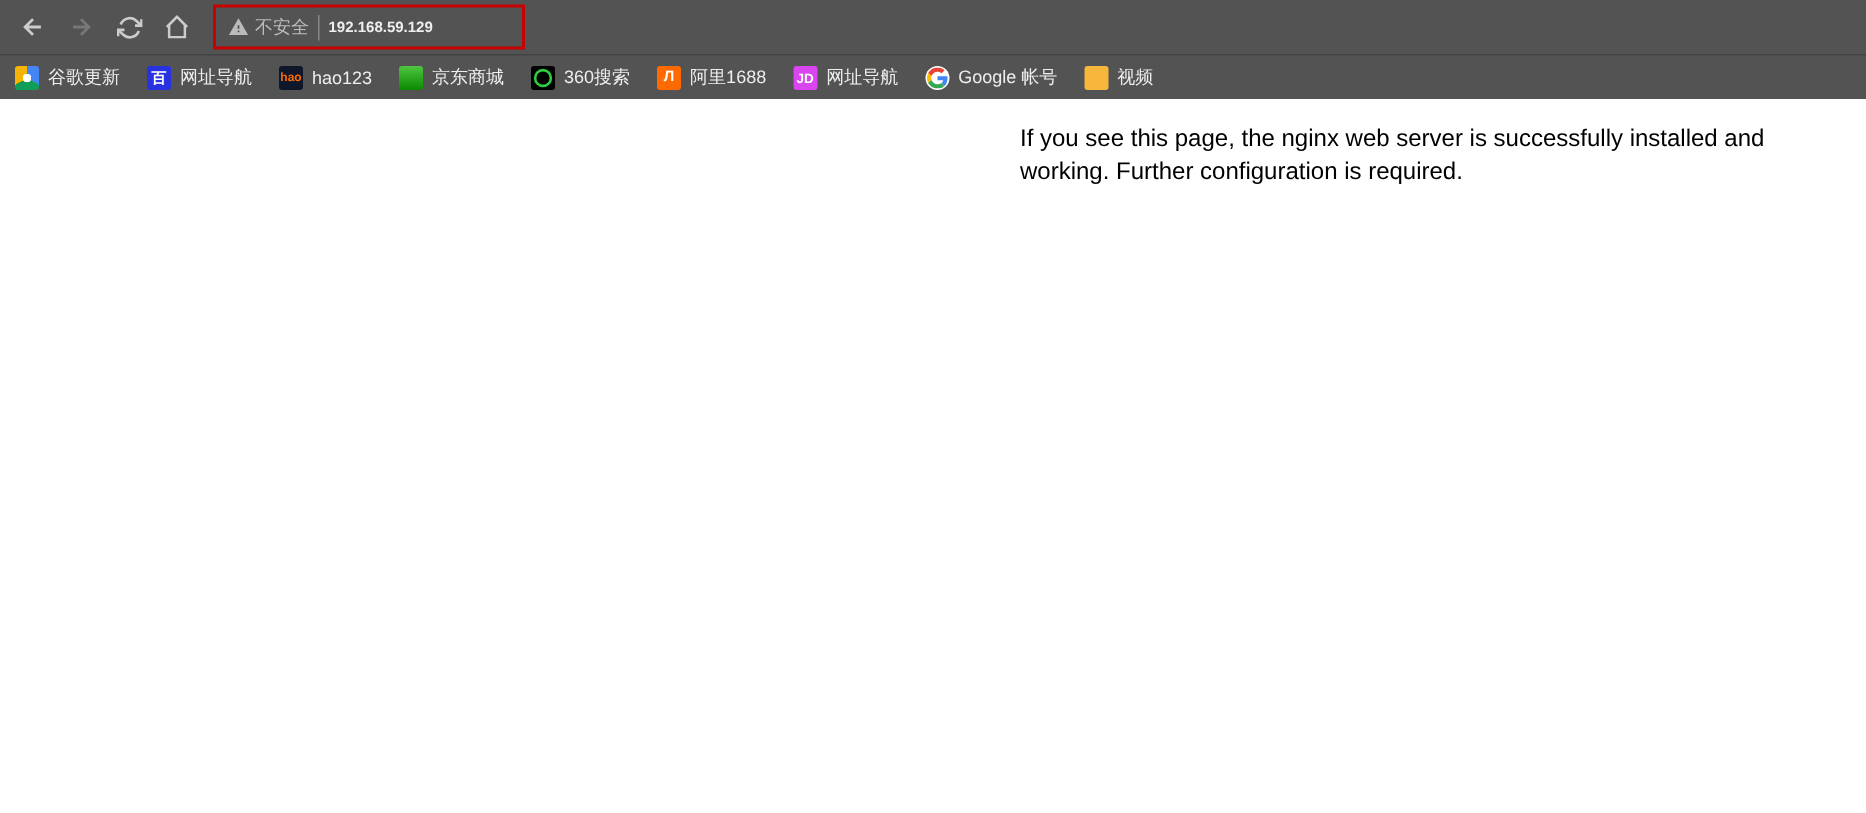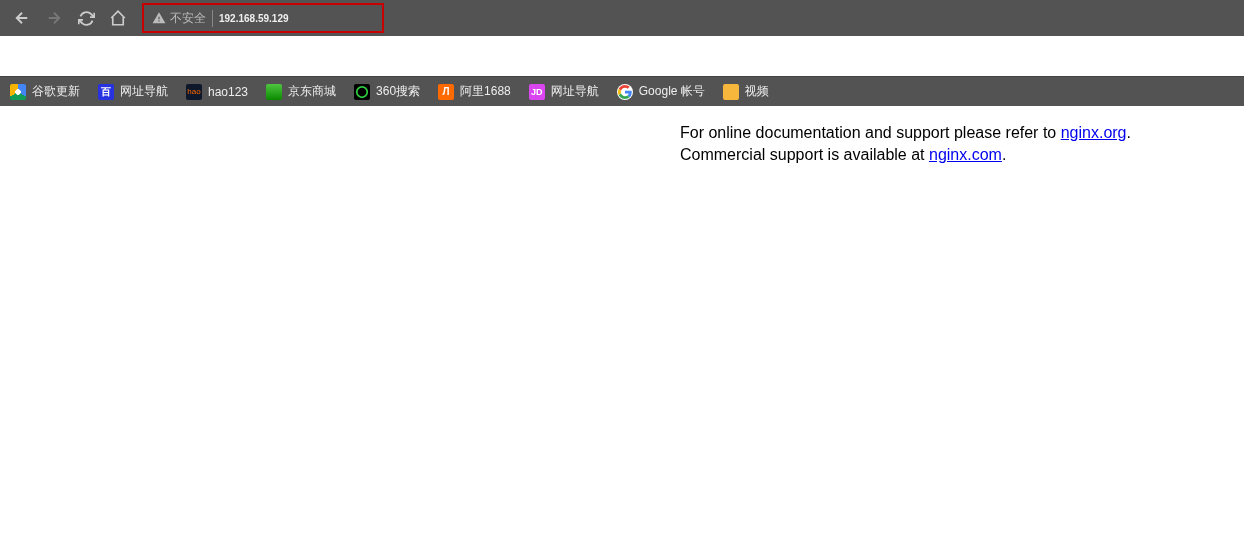--- a/index.html
+++ b/index.html
@@ -36,21 +36,21 @@
       color: #777;
     }
     .address-bar-wrapper {
       border: 2px solid #c80000;
       display: flex;
       align-items: center;
       height: 30px;
       padding: 0 8px;
       background: #535353;
       margin-left: 6px;
-      width: 242px;
+      width: 208px;
     }
     .address-security {
       display: flex;
       align-items: center;
       color: #bbb;
       font-size: 12px;
       gap: 4px;
       border-right: 1px solid #888;
       padding-right: 6px;
       margin-right: 6px;
@@ -61,21 +61,20 @@
       font-weight: bold;
     }
     .bookmarks-bar {
       background: #535353;
       height: 30px;
       display: flex;
       align-items: center;
       padding: 0 10px;
       gap: 18px;
       border-top: 1px solid #444;
-      margin-top: 40px;
     }
     .bookmark-item {
       display: flex;
       align-items: center;
       gap: 6px;
       color: #eee;
       font-size: 12px;
       cursor: pointer;
       white-space: nowrap;
     }
@@ -115,21 +114,21 @@
     .nginx-para a {
       color: #0000EE;
       text-decoration: underline;
     }
     .nginx-em {
       font-style: italic;
       font-size: 16px;
     }
     .bi-chrome { background: radial-gradient(circle at 50% 50%, #fff 25%, transparent 26%), conic-gradient(#4285F4 0deg 120deg, #0F9D58 120deg 240deg, #F4B400 240deg 360deg); }
     .bi-baidu { background: #2932E1; color:#fff; font-size:10px; font-weight:bold; }
-    .bi-hao123 { background: #0f172a; color:#ff6a00; font-size:8px; font-weight:normal; }
+    .bi-hao123 { background: #0f172a; color:#ff6a00; font-size:8px; font-weight:bold; }
     .bi-wzdh { background: linear-gradient(#4fc640, #0a8a00); }
     .bi-360 { background: #000; }
     .bi-alibaba { background: #FF6A00; color:#fff; font-size:10px; font-weight:bold; }
     .bi-jd { background: #d946ef; color:#fff; font-size:9px; font-weight:bold; }
     .bi-google { background: #fff; border-radius:50%; }
     .bi-folder { background: #F6B73C; }
   </style>
 </head>
 <body>
 
@@ -211,18 +210,15 @@
     <span>Google 帐号</span>
   </div>
   <div class="bookmark-item">
     <span class="bookmark-icon bi-folder"></span>
     <span>视频</span>
   </div>
 </div>
 
 <div class="page-content">
   <div class="nginx-container">
-    <p class="nginx-para">
-      <span>For online documentation and support please refer to </span><a href="#">nginx.org</a><span>.</span><br>
-      <span>Commercial support is available at </span><a href="#">nginx.com</a><span>.</span>
-    </p>
+    <p class="nginx-para">If you see this page, the nginx web server is successfully installed and working. Further configuration is required.</p>
   </div>
 </div>
 
 </body></html>

